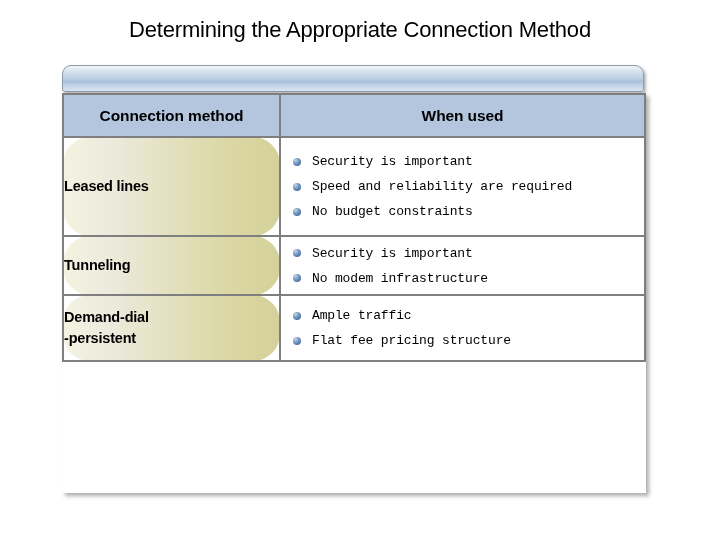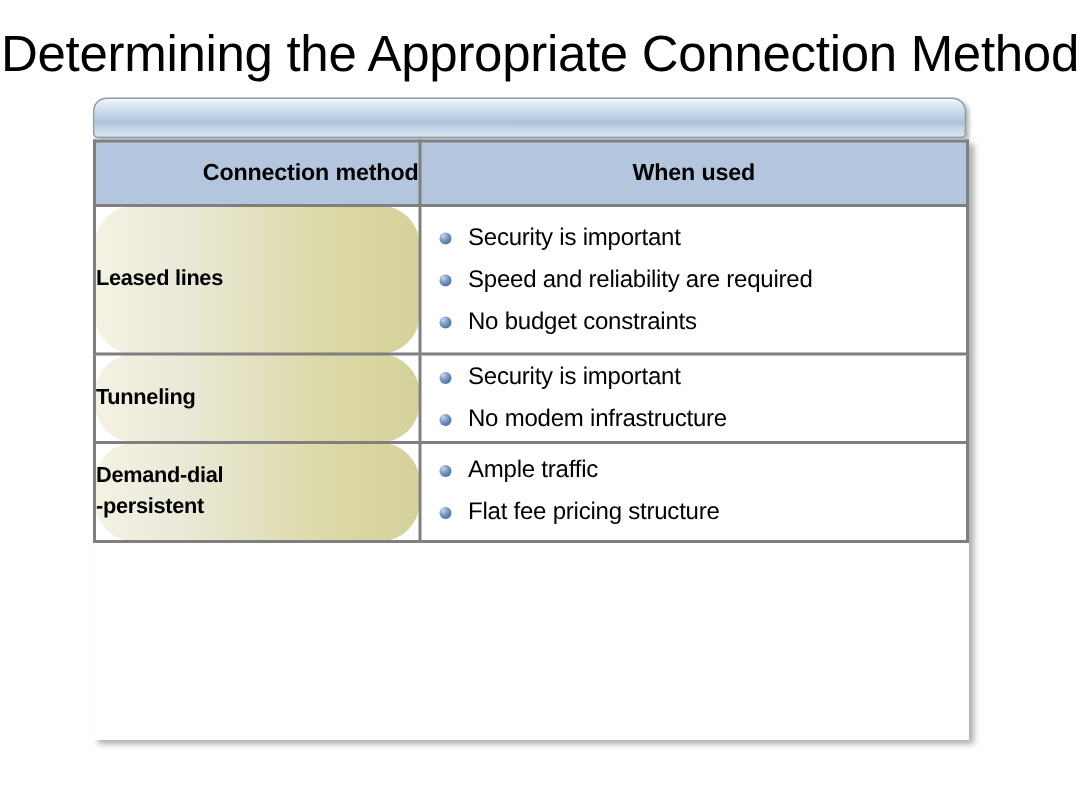--- a/index.html
+++ b/index.html
@@ -20,21 +20,21 @@
     height: 540px;
   }
 
   
   #slide-title {
     position: absolute;
     left: 0;
     top: 17px;
     width: 720px;
     text-align: center;
-    font-size: 34px;
+    font-size: 22px;
     font-weight: 400;
     color: #000000;
     letter-spacing: -0.2px;
     white-space: nowrap;
   }
 
   
   #table-shell {
     position: absolute;
     left: 62px;
@@ -121,25 +121,26 @@
   }
 
   ul.bullets {
     list-style: none;
     margin: 0;
     padding: 0;
   }
   ul.bullets li {
     display: flex;
     align-items: center;
-    font-size: 16px;
+    font-size: 13px;
     color: #000000;
     letter-spacing: -0.15px;
     padding: 5px 0 5px 12px;
     white-space: nowrap;
+    font-family: Liberation Mono, monospace;
   }
   ul.bullets li .bullet-dot {
     flex: 0 0 auto;
     width: 8px;
     height: 8px;
     margin-right: 11px;
     border-radius: 50%;
     background:
       radial-gradient(circle at 32% 28%, #c6d6e8 0%, #7b9bc2 38%, #4f7aa8 70%, #3f6894 100%);
   }
@@ -159,21 +160,21 @@
   <div id="slide-title">Determining the Appropriate Connection Method</div>
 
   <div id="table-shell">
 
     <div id="table-cap-bar"></div>
 
     <div id="table-grid">
       <table class="data-table">
         <thead>
           <tr>
-            <th class="hdr" style="width:215px;text-align:right;">Connection method</th>
+            <th class="hdr" style="width:215px;">Connection method</th>
             <th class="hdr">When used</th>
           </tr>
         </thead>
         <tbody>
 
           <tr class="r-leased">
             <td class="method-cell">
               <span>Leased lines</span>
             </td>
             <td class="used-cell">

